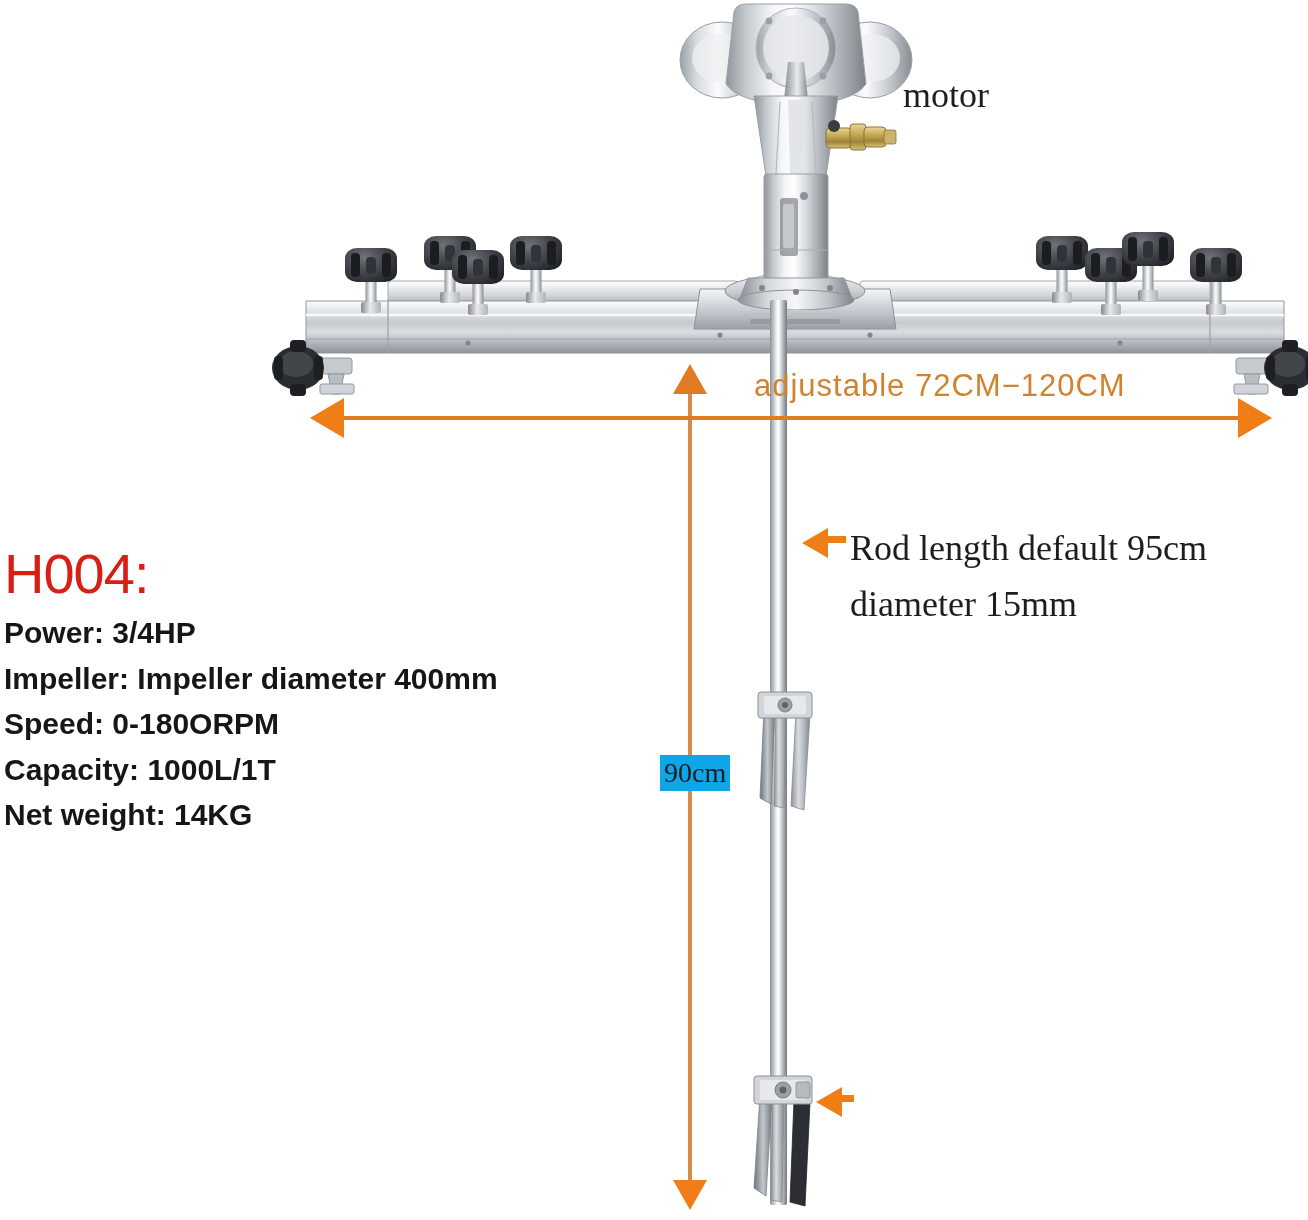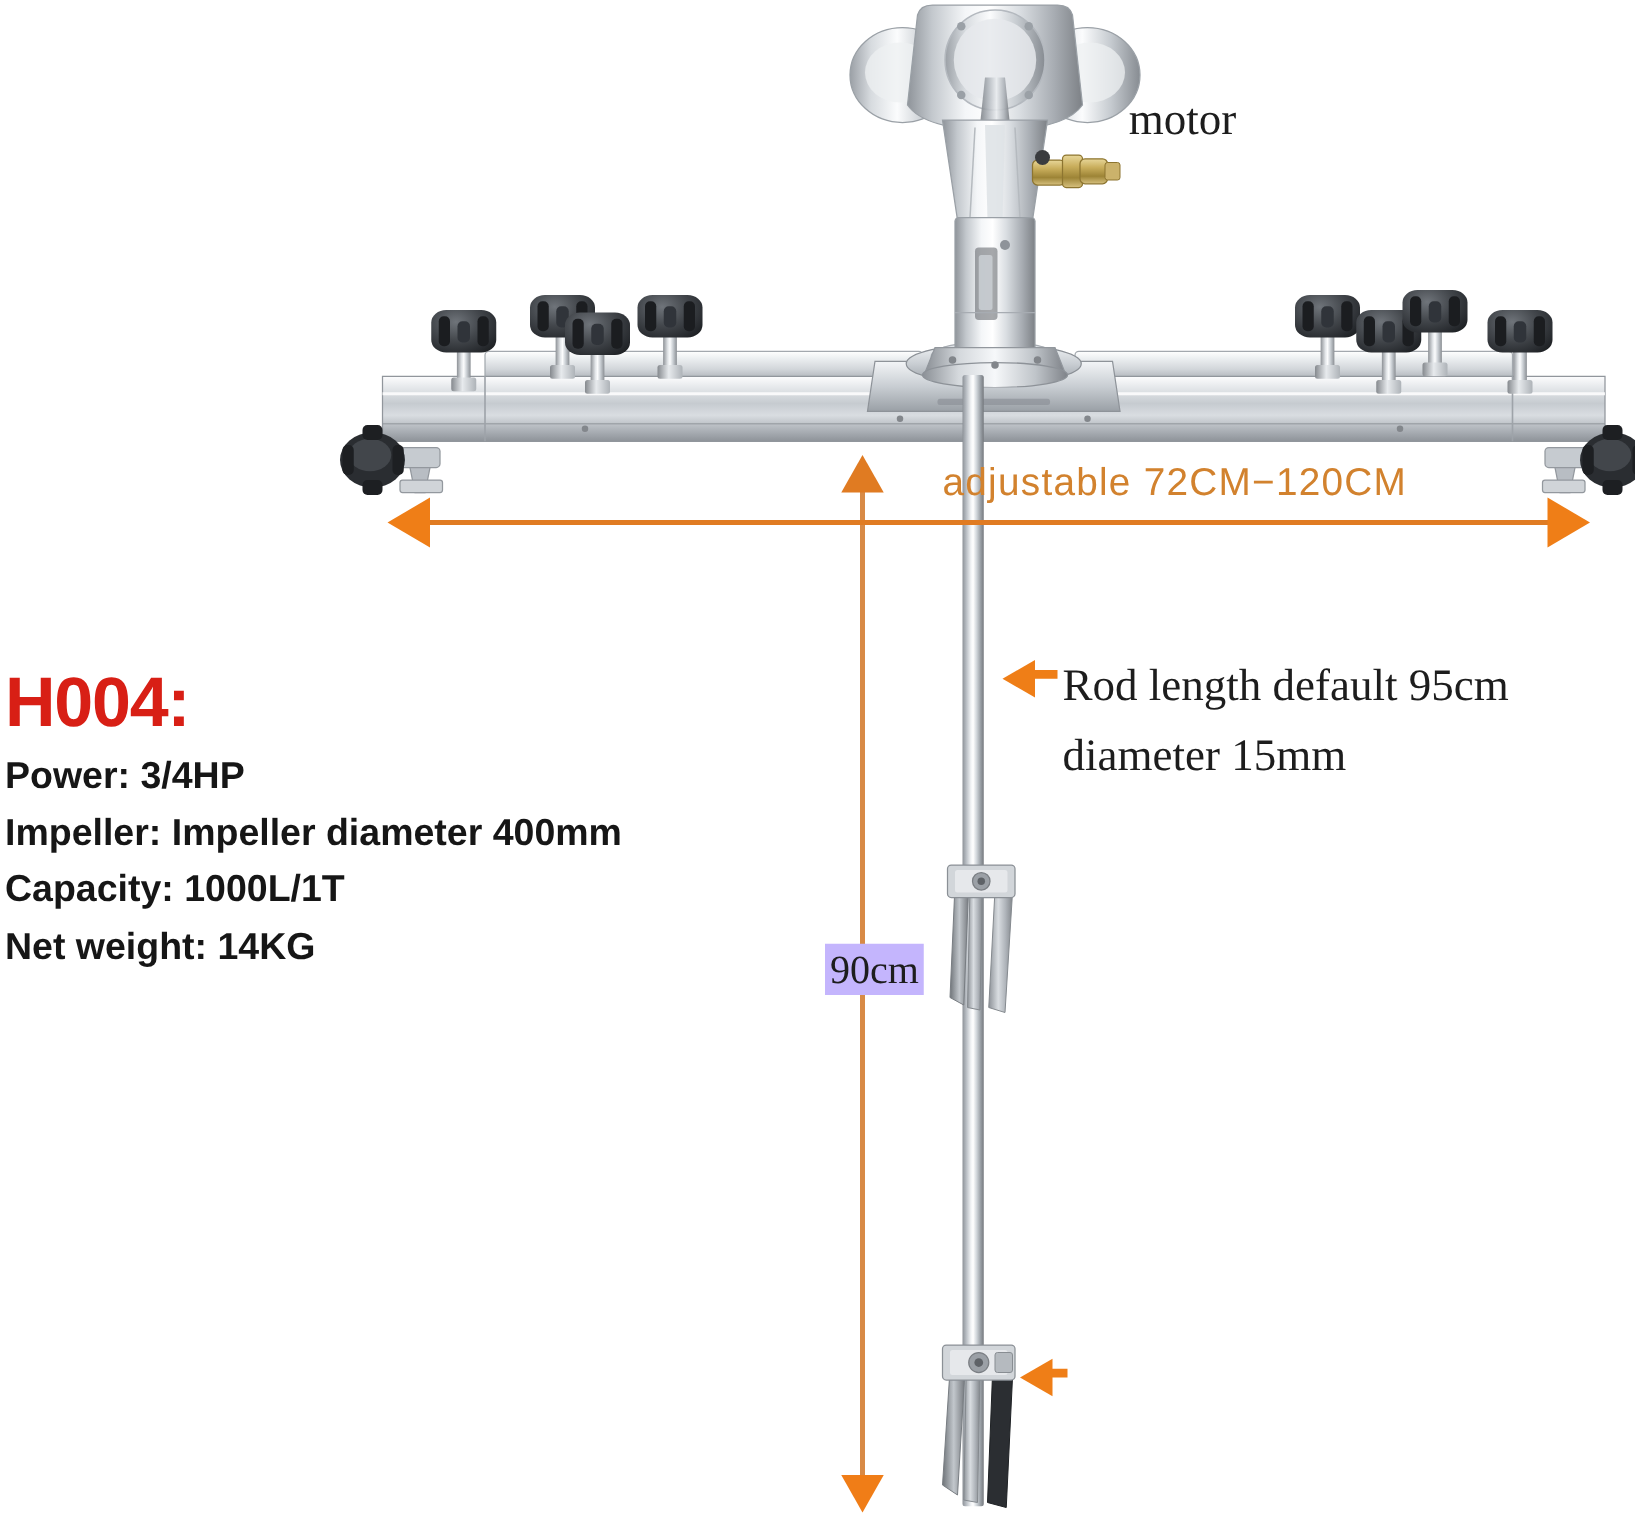--- a/index.html
+++ b/index.html
@@ -18,25 +18,25 @@
 
   
   #spec-block{
     position:absolute;
     left:4px;
     top:534px;
     width:600px;
   }
   #spec-title{
     font-size:56px;
-    font-weight:bold;
+    font-weight:normal;
     color:#d81f15;
     line-height:1.0;
     letter-spacing:-1px;
-    margin:0 0 8px 0;
+    margin:12px 0 8px 0;
     font-family:"Liberation Sans", sans-serif;
   }
   .spec-line{
     font-size:30px;
     font-weight:bold;
     color:#161616;
     line-height:1.52;
     white-space:nowrap;
     font-family:"Liberation Sans", sans-serif;
   }
@@ -48,22 +48,22 @@
     font-family:"Liberation Serif", serif;
     color:#1d1d1d;
     white-space:nowrap;
   }
   #label-motor{
     left:903px; top:74px;
     font-size:36px;
   }
   #label-90cm{
     left:660px; top:755px;
-    font-size:32px;
-    background:#c4b5fd;
+    font-size:28px;
+    background:#0ea5e9;
     padding:2px 4px;
     z-index:7;
   }
   .ann-multi{
     position:absolute;
     font-family:"Liberation Serif", serif;
     color:#1d1d1d;
     font-size:36px;
     line-height:1.55;
   }
@@ -489,17 +489,18 @@
 
   <div class="pt-arrow" style="left:816px;top:1087px;"></div>
   <div class="pt-arrow-tail" style="left:840px;top:1095px;width:14px;"></div>
   <div class="ann-multi" id="label-impeller">
   </div>
 
   <div id="spec-block">
     <div id="spec-title">H004:</div>
     <div class="spec-line">Power: 3/4HP</div>
     <div class="spec-line">Impeller: Impeller diameter 400mm</div>
+    <div class="spec-line">Speed: 0-180ORPM</div>
     <div class="spec-line">Capacity: 1000L/1T</div>
     <div class="spec-line">Net weight: 14KG</div>
   </div>
 
 </div>
 
 </body></html>

